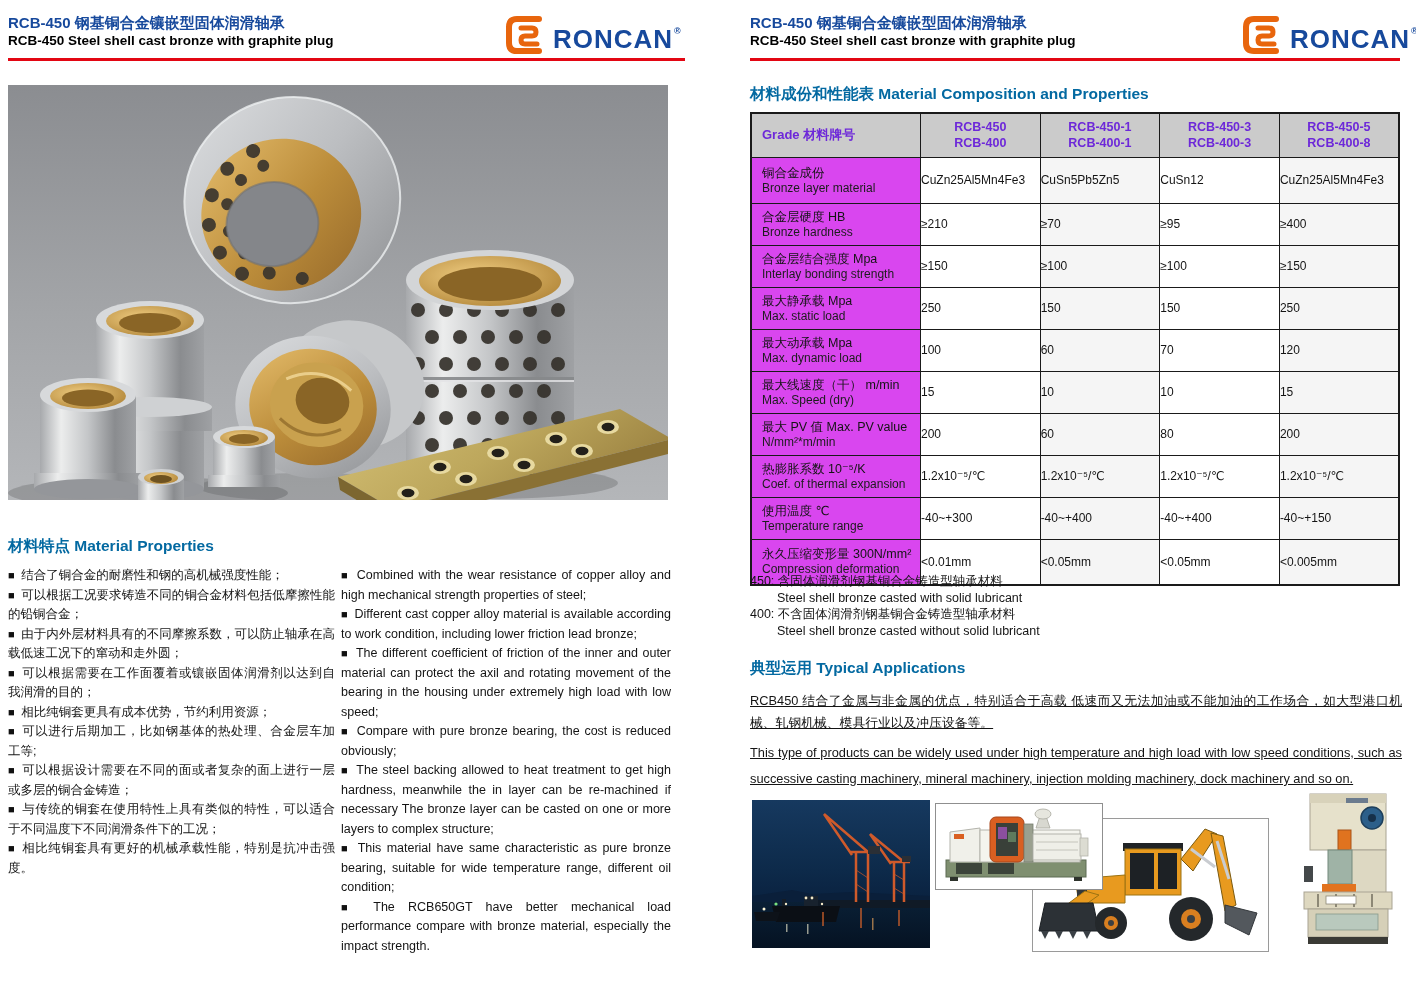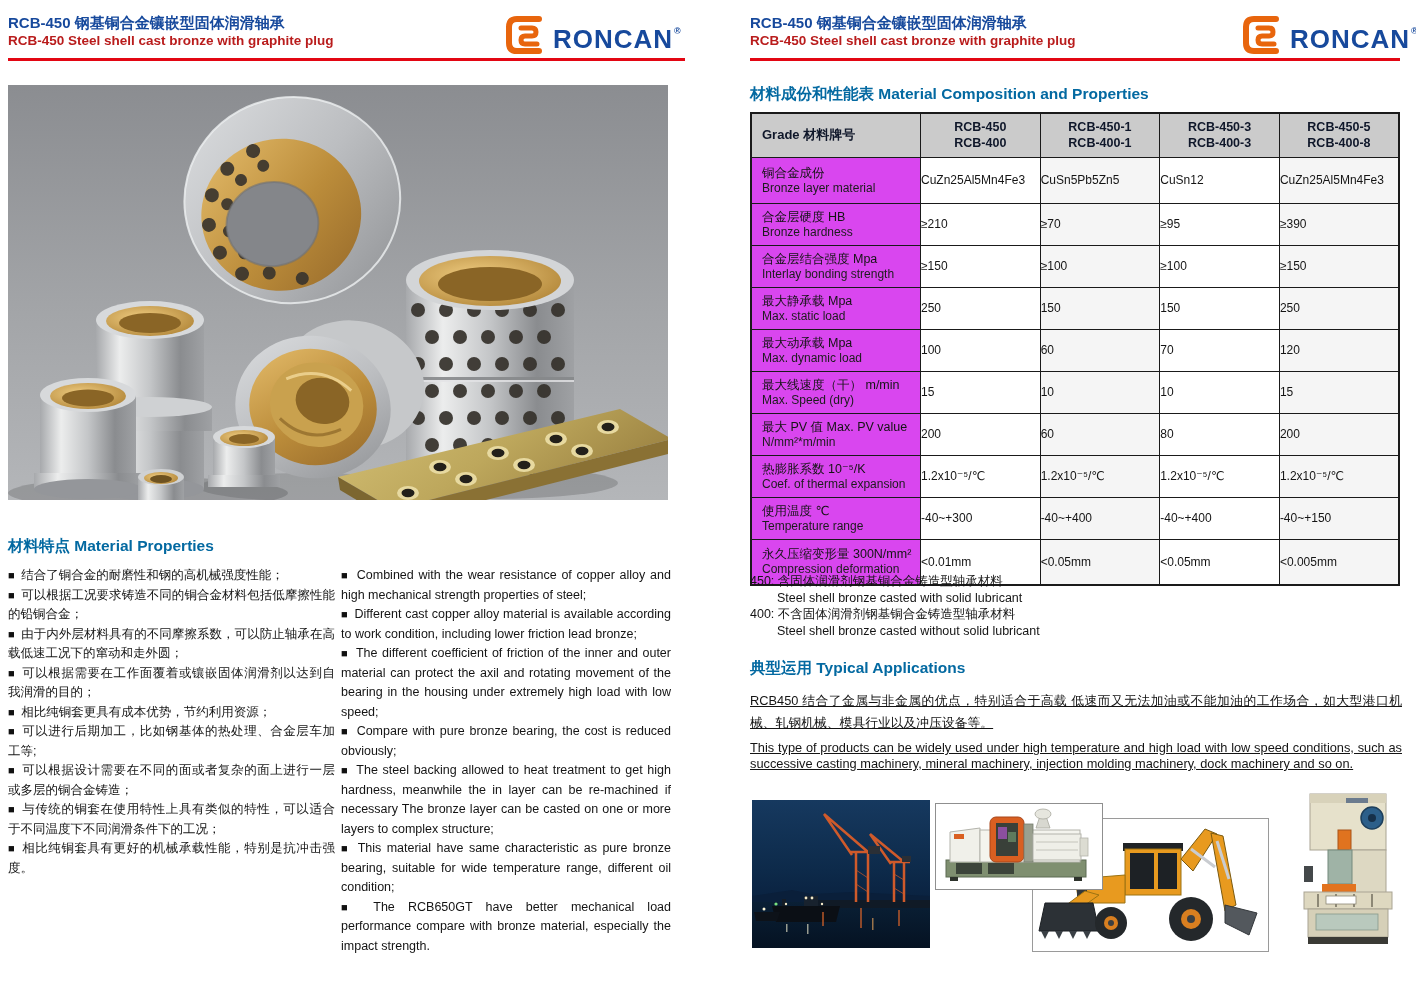--- a/index.html
+++ b/index.html
@@ -8,21 +8,21 @@
     font-family:"Liberation Sans","DejaVu Sans",sans-serif;color:#1b1b1b;
     -webkit-font-smoothing:antialiased;
   }
   .page{position:absolute;top:0;height:758px;}
   #left-page{left:8px;width:677px;}
   #right-page{left:750px;width:650px;}
 
   
   .hdr{position:absolute;left:0;top:13px;}
   .title-zh{font-size:15px;line-height:19px;font-weight:bold;color:#17499C;}
-  .title-en{font-size:13.5px;line-height:18px;font-weight:bold;color:#b91c1c;text-align:right;}
+  .title-en{font-size:13.5px;line-height:18px;font-weight:bold;color:#000000;text-align:right;}
   .logo{position:absolute;top:11px;display:flex;align-items:center;gap:6px;justify-content:space-between;}
   #left-page .logo{left:497px;}
   #right-page .logo{left:492px;}
   .logo-text{font-size:26px;font-weight:bold;color:#17499C;letter-spacing:1px;line-height:40px;}
   .reg{font-size:9px;font-weight:bold;color:#17499C;vertical-align:14px;margin-left:1px;}
   .red-rule{position:absolute;left:0;top:58px;height:3px;background:#E30613;}
   #left-page .red-rule{width:677px;}
   #right-page .red-rule{width:650px;}
 
   
@@ -34,37 +34,37 @@
   
   .bullets{position:absolute;top:566px;text-align:justify;}
   #bullets-zh{left:0;width:327px;}
   #bullets-en{left:333px;width:330px;}
   .bullet{margin:0;font-size:12.5px;line-height:19.5px;color:#141414;}
   .bullet .sq{font-size:11px;margin-right:3px;color:#111;}
 
   
   #composition-table{position:absolute;left:0;top:112px;width:650px;border-collapse:collapse;table-layout:fixed;border:2px solid #1a1a1a;}
   #composition-table th,#composition-table td{border:1px solid #1a1a1a;padding:0;}
-  #composition-table th{background:#CBCBCB;font-weight:bold;font-size:12.5px;line-height:16px;text-align:center;color:#0f172a;}
+  #composition-table th{background:#CBCBCB;font-weight:bold;font-size:12.5px;line-height:16px;text-align:center;color:#6d28d9;}
   #composition-table th.grade{text-align:left;padding-left:10px;font-size:13px;width:158px;}
   #composition-table td.label{background:#d946ef;text-align:left;padding:5px 4px 5px 10px;}
   #composition-table td.label .zh{font-size:12.5px;line-height:16px;color:#141414;}
   #composition-table td.label .en{font-size:12px;line-height:15px;color:#1c1c1c;}
   #composition-table td.val{text-align:left;font-size:12px;color:#141414;background:#ffffff;}
   #composition-table td.val.alt{background:#F5F5F5;}
 
   
   #table-notes{position:absolute;left:0;top:574px;font-size:12.5px;line-height:15.5px;color:#141414;}
   #table-notes .note-zh{margin:0 0 1px 0;}
   #table-notes .note-en{margin:0 0 1px 27px;}
 
   
   .para{position:absolute;left:0;width:652px;font-size:12.8px;line-height:22px;color:#141414;text-align:justify;margin:0;text-decoration:underline;}
   #para-zh{top:690px;}
-  #para-en{top:740px;line-height:16px;}
+  #para-en{top:740px;line-height:26px;}
 
   
   .app-photo{position:absolute;overflow:hidden;background:#fff;}
   #photo-port{left:2px;top:800px;width:178px;height:148px;}
   #photo-injection{left:185px;top:803px;width:166px;height:85px;border:1px solid #8f8f8f;z-index:3;}
   #photo-backhoe{left:282px;top:818px;width:235px;height:132px;border:1px solid #9a9a9a;z-index:2;}
   #photo-press{left:536px;top:786px;width:124px;height:166px;}
   .app-photo svg{display:block;width:100%;height:100%;}
 </style>
 </head>
@@ -350,21 +350,21 @@
           <td class="val alt">CuZn25Al5Mn4Fe3</td>
         </tr>
         <tr style="height: 40px;">
           <td class="label">
             <div class="zh">合金层硬度 HB</div>
             <div class="en">Bronze hardness</div>
           </td>
           <td class="val">≥210</td>
           <td class="val alt">≥70</td>
           <td class="val">≥95</td>
-          <td class="val alt">≥390</td>
+          <td class="val alt">≥400</td>
         </tr>
         <tr style="height: 40px;">
           <td class="label">
             <div class="zh">合金层结合强度 Mpa</div>
             <div class="en">Interlay bonding strength</div>
           </td>
           <td class="val">≥150</td>
           <td class="val alt">≥100</td>
           <td class="val">≥100</td>
           <td class="val alt">≥150</td>

